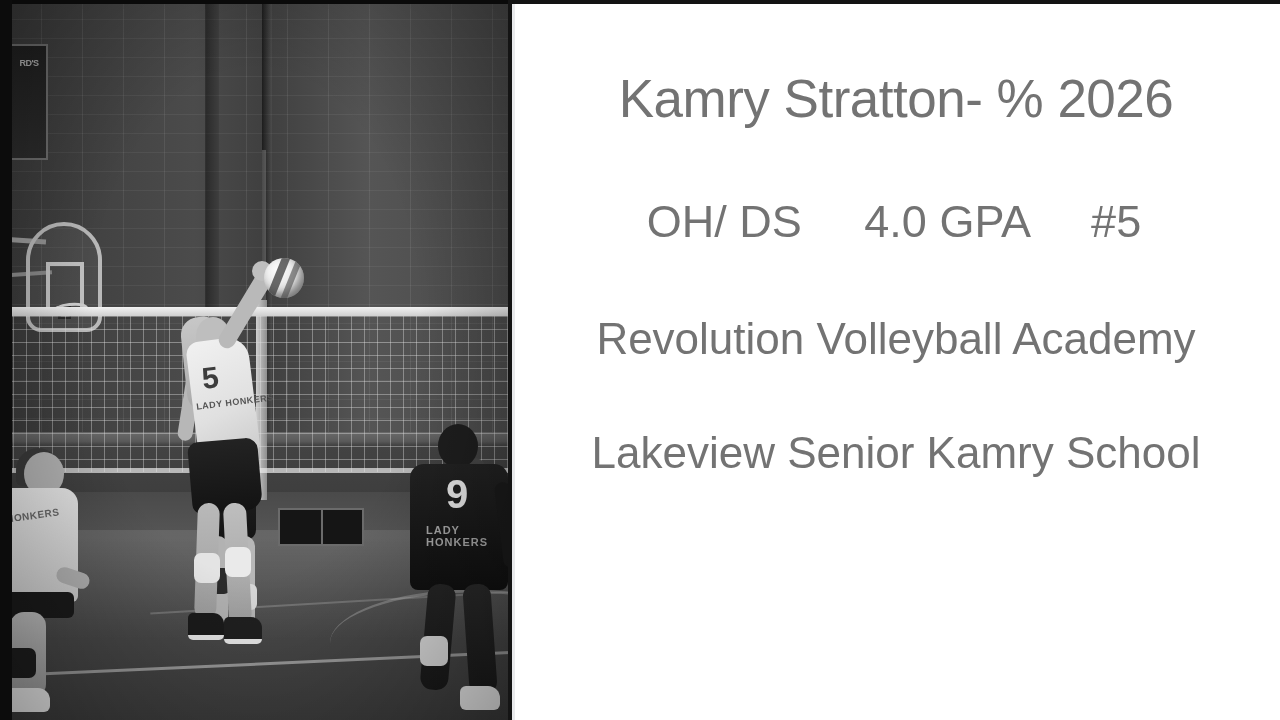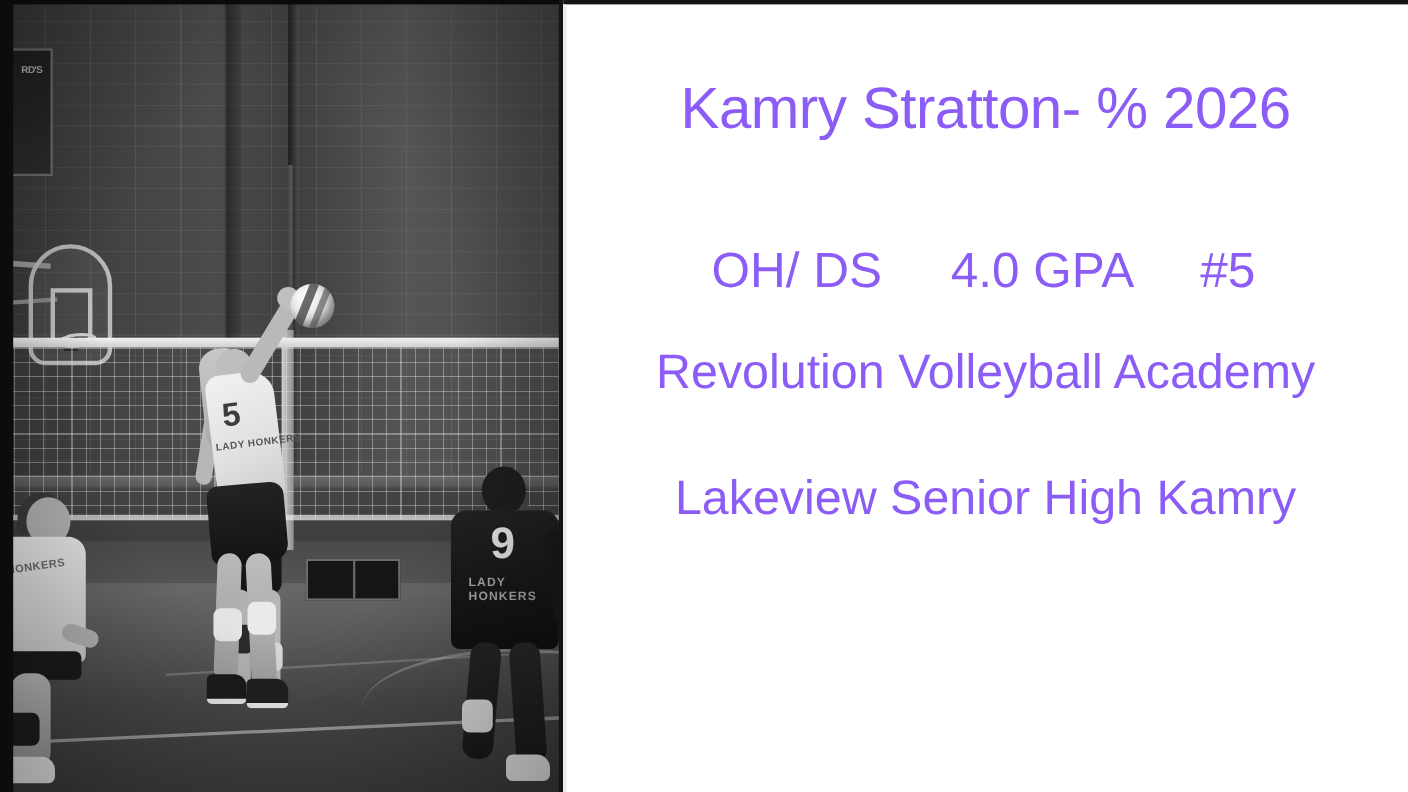--- a/index.html
+++ b/index.html
@@ -513,33 +513,32 @@
   }
   .info-left-edge {
     position: absolute;
     left: 0; top: 4px; width: 3px; bottom: 0;
     background: #e9eaec;
   }
   .info-text {
     position: absolute;
     left: 0; right: 0; top: 0;
     text-align: center;
-    color: #8b5cf6;
+    color: #737373;
   }
   .line-title {
     position: absolute; left: 0; right: 0; top: 68px;
     font-size: 53px;
     letter-spacing: -0.5px;
     white-space: nowrap;
   }
   .line-pos {
     position: absolute; left: 0; right: 4px; top: 196px;
     font-size: 45px;
     white-space: pre;
-    margin-top: 24px;
   }
   .line-club {
     position: absolute; left: 0; right: 0; top: 314px;
     font-size: 44px;
     white-space: nowrap;
   }
   .line-school {
     position: absolute; left: 0; right: 0; top: 428px;
     font-size: 44px;
     white-space: nowrap;
@@ -655,16 +654,16 @@
     <div class="photo-right-bar"></div>
   </div>
 
   <div class="info-pane">
     <div class="info-top-strip"></div>
     <div class="info-left-edge"></div>
 
     <div class="info-text line-title">Kamry Stratton- % 2026</div>
     <div class="info-text line-pos">OH/ DS     4.0 GPA     #5</div>
     <div class="info-text line-club">Revolution Volleyball Academy</div>
-    <div class="info-text line-school">Lakeview Senior High Kamry</div>
+    <div class="info-text line-school">Lakeview Senior Kamry School</div>
   </div>
 
 </div>
 
 </body></html>

